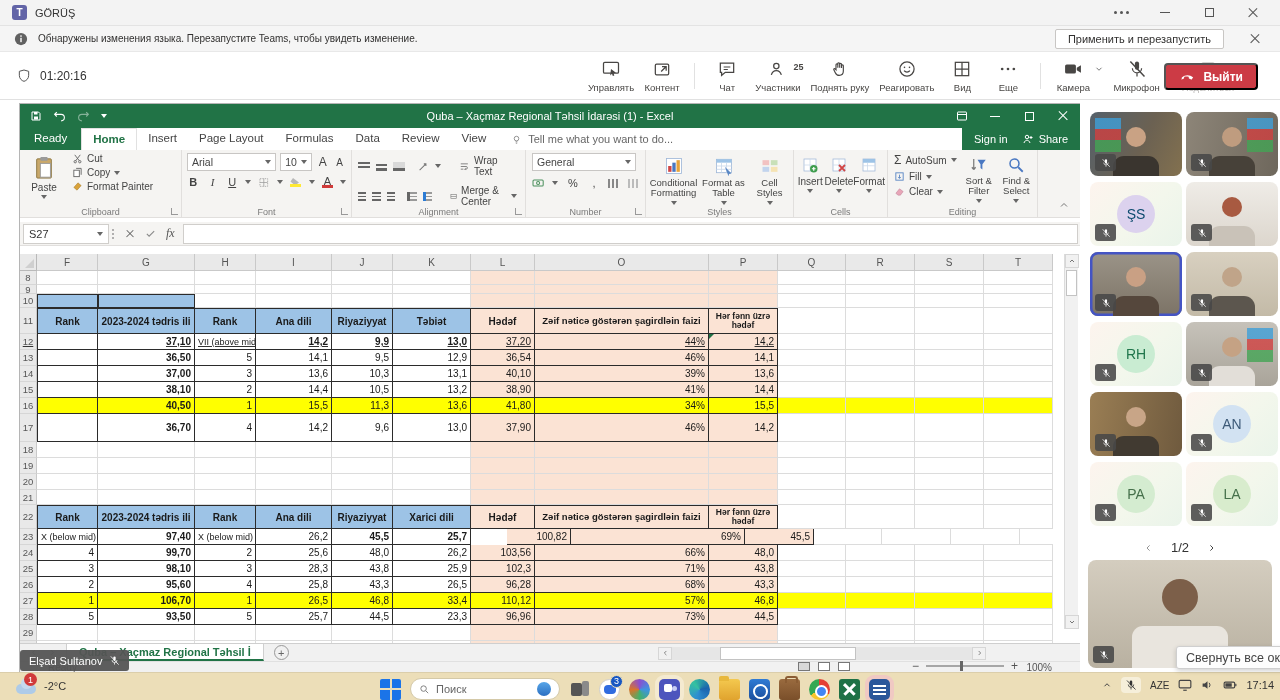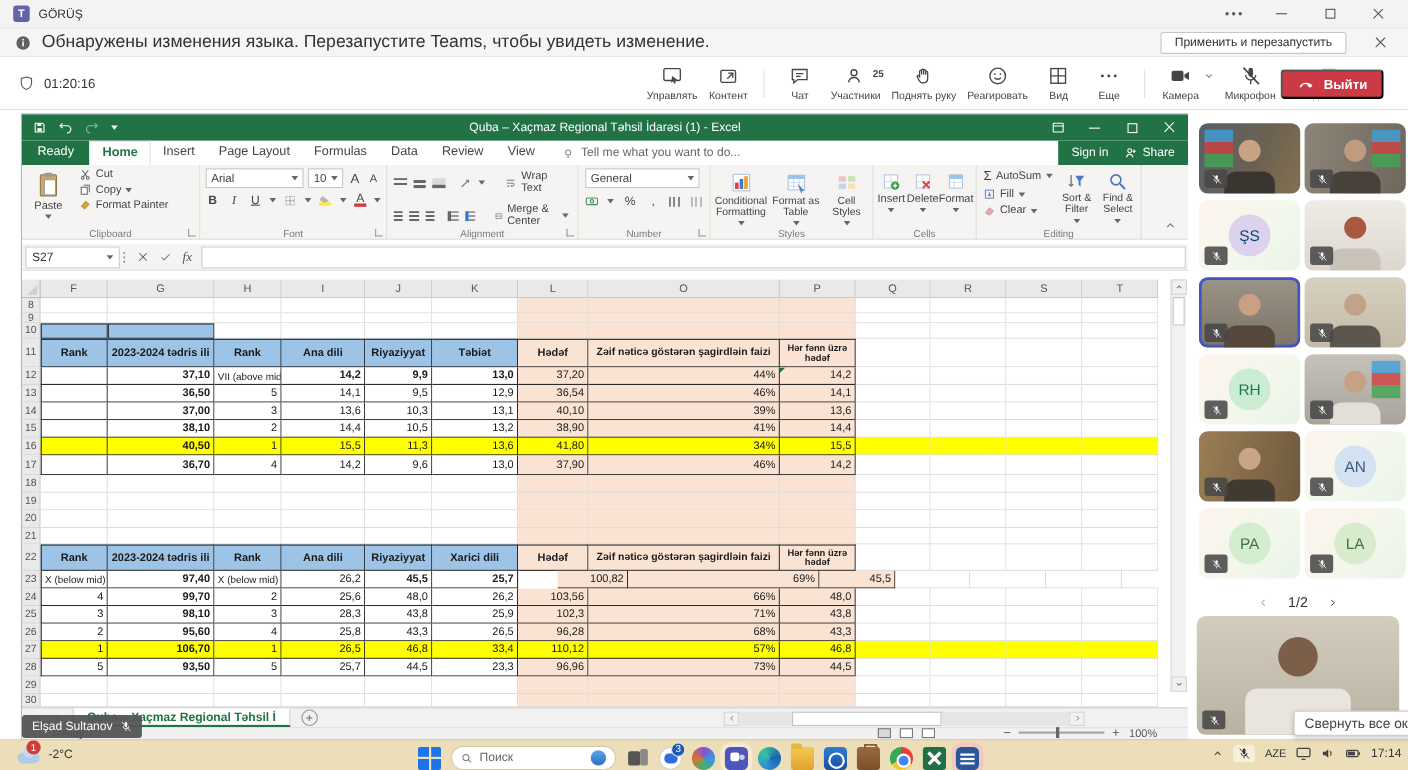--- a/index.html
+++ b/index.html
@@ -16,21 +16,21 @@
 .dot3{display:flex;gap:3px}.dot3 i{width:3px;height:3px;border-radius:50%;background:#555}
 .minbar{width:10px;height:1px;background:#555}
 .restbox{width:9px;height:9px;border:1px solid #555}
 .xline{position:relative;width:10px;height:10px}
 .xline::before,.xline::after{content:"";position:absolute;left:-1px;top:4px;width:12px;height:1.4px;background:#555}
 .xline::before{transform:rotate(45deg)}.xline::after{transform:rotate(-45deg)}
 
 
 .notif{position:absolute;left:0;top:26px;width:1280px;height:26px;background:#f5f5f5;border-bottom:1px solid #e8e8e8;display:flex;align-items:center;padding:0 14px;gap:10px;z-index:30}
 .ninfo{width:14px;height:14px;flex:none}
-.ntext{font-size:16px;color:#323130}
+.ntext{font-size:10px;color:#323130}
 .naction{margin-left:auto;border:1px solid #c8c6c4;background:#fff;border-radius:2px;font-size:11px;color:#323130;padding:3px 12px;white-space:nowrap}
 .nclose{margin:0 4px 0 14px}
 
 
 .ctlbar{position:absolute;left:0;top:52px;width:1280px;height:48px;background:#fff;border-bottom:1px solid #e1e1e1;z-index:30}
 .timer{position:absolute;left:16px;top:0;height:48px;display:flex;align-items:center;gap:8px;font-size:12px;color:#333}
 .mctls{position:absolute;left:583px;top:0;height:48px;display:flex;align-items:center}
 .ctl{min-width:46px;padding:0 5px;display:flex;flex-direction:column;align-items:center;gap:3px;font-size:9.5px;color:#484644;position:relative}
 .ctl .ic{width:20px;height:20px;color:#484644}
 .ctl.dis,.ctl.dis .ic{color:#b8b6b4}
@@ -795,21 +795,21 @@
         <div class="cell tbl hd topb blue" style="width: 61px;">Riyaziyyat</div>
         <div class="cell tbl hd topb blue" style="width: 78px;">Təbiət</div>
         <div class="cell peach tbl hd topb" style="width: 64px;">Hədəf</div>
         <div class="cell peach tbl hd topb med" style="width: 174px;">Zəif nəticə göstərən şagirdləin faizi</div>
         <div class="cell peach tbl hd topb small" style="width: 69px;">Hər fənn üzrə hədəf</div>
         <div class="cell" style="width: 68px;"></div>
         <div class="cell" style="width: 69px;"></div>
         <div class="cell" style="width: 69px;"></div>
         <div class="cell" style="width: 69px;"></div>
       </div>
-      <div class="grow" style="height: 16px;">
+      <div class="grow" style="height: 16px; text-decoration: underline;">
         <div class="rn" style="width: 17px;">12</div>
         <div class="cell tbl first" style="width: 61px;"></div>
         <div class="cell tbl b" style="width: 97px;">37,10</div>
         <div class="cell tbl la" style="width: 61px;">VII (above mid)</div>
         <div class="cell tbl b" style="width: 76px;">14,2</div>
         <div class="cell tbl b" style="width: 61px;">9,9</div>
         <div class="cell tbl b" style="width: 78px;">13,0</div>
         <div class="cell peach tbl" style="width: 64px;">37,20</div>
         <div class="cell peach tbl" style="width: 174px;">44%</div>
         <div class="cell peach tbl" style="width: 69px;">14,2<span class="tri"></span></div>
@@ -875,21 +875,21 @@
         <div class="cell yellow tbl" style="width: 61px;">11,3</div>
         <div class="cell yellow tbl" style="width: 78px;">13,6</div>
         <div class="cell yellow tbl" style="width: 64px;">41,80</div>
         <div class="cell yellow tbl" style="width: 174px;">34%</div>
         <div class="cell yellow tbl" style="width: 69px;">15,5</div>
         <div class="cell yellow" style="width: 68px;"></div>
         <div class="cell yellow" style="width: 69px;"></div>
         <div class="cell yellow" style="width: 69px;"></div>
         <div class="cell yellow" style="width: 69px;"></div>
       </div>
-      <div class="grow" style="height: 18px;">
+      <div class="grow" style="height: 28px;">
         <div class="rn" style="width: 17px;">17</div>
         <div class="cell tbl first" style="width: 61px;"></div>
         <div class="cell tbl b" style="width: 97px;">36,70</div>
         <div class="cell tbl" style="width: 61px;">4</div>
         <div class="cell tbl" style="width: 76px;">14,2</div>
         <div class="cell tbl" style="width: 61px;">9,6</div>
         <div class="cell tbl" style="width: 78px;">13,0</div>
         <div class="cell peach tbl" style="width: 64px;">37,90</div>
         <div class="cell peach tbl" style="width: 174px;">46%</div>
         <div class="cell peach tbl" style="width: 69px;">14,2</div>

